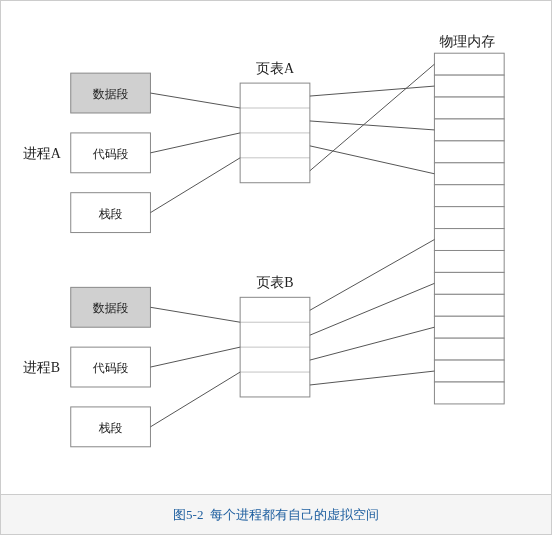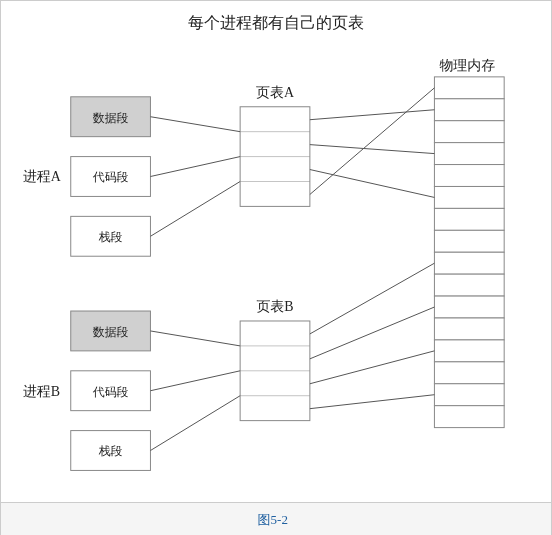--- a/index.html
+++ b/index.html
@@ -51,21 +51,20 @@
       height: 40px;
       display: flex;
       align-items: center;
       justify-content: center;
     }
   </style>
 </head>
 <body>
 
 <div class="container">
-  <div class="title">每个进程都有自己的页表</div>
 
   <div class="diagram-area">
     <svg class="diagram" viewBox="0 0 552 460">
 
       <text x="468" y="28" font-size="14" font-family="SimSun,宋体,serif" fill="#222" text-anchor="middle">物理内存</text>
 
       <rect x="435" y="35" width="70" height="22" fill="white" stroke="#888" stroke-width="1"></rect>
       <rect x="435" y="57" width="70" height="22" fill="white" stroke="#888" stroke-width="1"></rect>
       <rect x="435" y="79" width="70" height="22" fill="white" stroke="#888" stroke-width="1"></rect>
       <rect x="435" y="101" width="70" height="22" fill="white" stroke="#888" stroke-width="1"></rect>
@@ -135,14 +134,15 @@
       <line x1="310" y1="318" x2="435" y2="266" stroke="#555" stroke-width="1"></line>
       <line x1="310" y1="343" x2="435" y2="310" stroke="#555" stroke-width="1"></line>
       <line x1="310" y1="368" x2="435" y2="354" stroke="#555" stroke-width="1"></line>
 
     </svg>
   </div>
 
   <div class="caption">
     <span>图5-2</span>
     <span>&nbsp;&nbsp;</span>
+    <span>每个进程都有自己的虚拟空间</span>
   </div>
 </div>
 
 </body></html>

